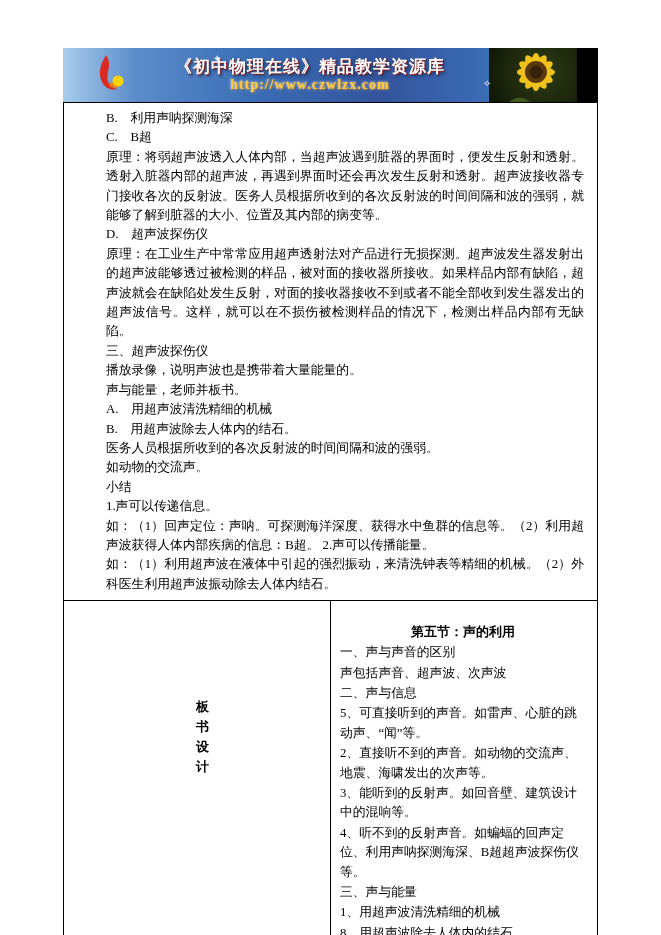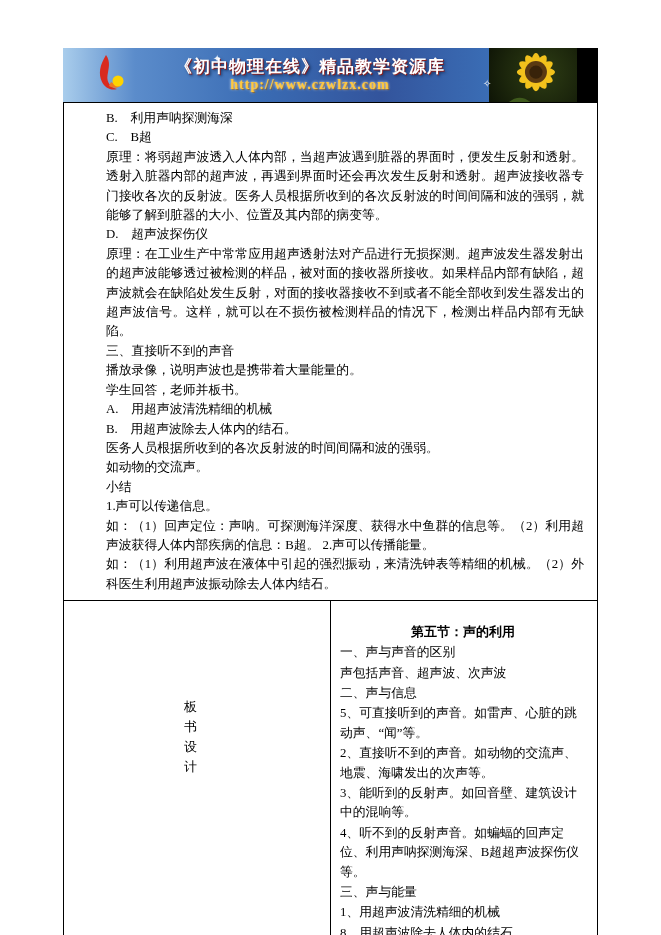--- a/index.html
+++ b/index.html
@@ -34,22 +34,22 @@
   }
   .banner-black{width:21px;background:#000;}
 
   
   table.doc{border-collapse:collapse;width:535px;table-layout:fixed;}
   table.doc td{border:1px solid #000;vertical-align:top;box-sizing:border-box;}
   .cell-main{height:441px;padding:6px 13px 6px 42px;}
   .cell-main p{margin:0;font-size:12.8px;line-height:19.4px;text-align:justify;}
   .cell-label{width:34px;}
   .vlabel{
-    width:2em;margin:95px auto 0 auto;text-align:left;
-    font-size:13px;line-height:20px;font-weight:normal;letter-spacing:1px;word-break:break-all;
+    width:2em;margin:95px auto 0 auto;text-align:right;
+    font-size:13px;line-height:20px;font-weight:bold;letter-spacing:1px;word-break:break-all;
   }
   .cell-board{height:362px;padding:5px 10px 5px 8px;}
   .board-title{text-align:center;font-weight:bold;font-size:13px;line-height:20px;margin:16px 0 1px 0;}
   .board-lines p{margin:1px;font-size:12.8px;line-height:19.4px;}
 </style>
 </head>
 <body>
 
 <div class="page">
 
@@ -92,23 +92,23 @@
   <table class="doc">
     <tbody>
         <tr>
       <td class="cell-main" colspan="2">
         <div class="main-paragraphs">
               <p>B.　利用声呐探测海深</p>
               <p>C.　B超</p>
               <p>原理：将弱超声波透入人体内部，当超声波遇到脏器的界面时，便发生反射和透射。透射入脏器内部的超声波，再遇到界面时还会再次发生反射和透射。超声波接收器专门接收各次的反射波。医务人员根据所收到的各次反射波的时间间隔和波的强弱，就能够了解到脏器的大小、位置及其内部的病变等。</p>
               <p>D.　超声波探伤仪</p>
               <p>原理：在工业生产中常常应用超声透射法对产品进行无损探测。超声波发生器发射出的超声波能够透过被检测的样品，被对面的接收器所接收。如果样品内部有缺陷，超声波就会在缺陷处发生反射，对面的接收器接收不到或者不能全部收到发生器发出的超声波信号。这样，就可以在不损伤被检测样品的情况下，检测出样品内部有无缺陷。</p>
-              <p>三、直接听不到的声音</p>
+              <p>三、超声波探伤仪</p>
               <p>播放录像，说明声波也是携带着大量能量的。</p>
-              <p>学生回答，老师并板书。</p>
+              <p>声与能量，老师并板书。</p>
               <p>A.　用超声波清洗精细的机械</p>
               <p>B.　用超声波除去人体内的结石。</p>
               <p>医务人员根据所收到的各次反射波的时间间隔和波的强弱。</p>
               <p>如动物的交流声。</p>
               <p>小结</p>
               <p>1.声可以传递信息。</p>
               <p>如：（1）回声定位：声呐。可探测海洋深度、获得水中鱼群的信息等。（2）利用超声波获得人体内部疾病的信息：B超。 2.声可以传播能量。</p>
               <p>如：（1）利用超声波在液体中引起的强烈振动，来清洗钟表等精细的机械。（2）外科医生利用超声波振动除去人体内结石。</p>
             </div>
       </td>

